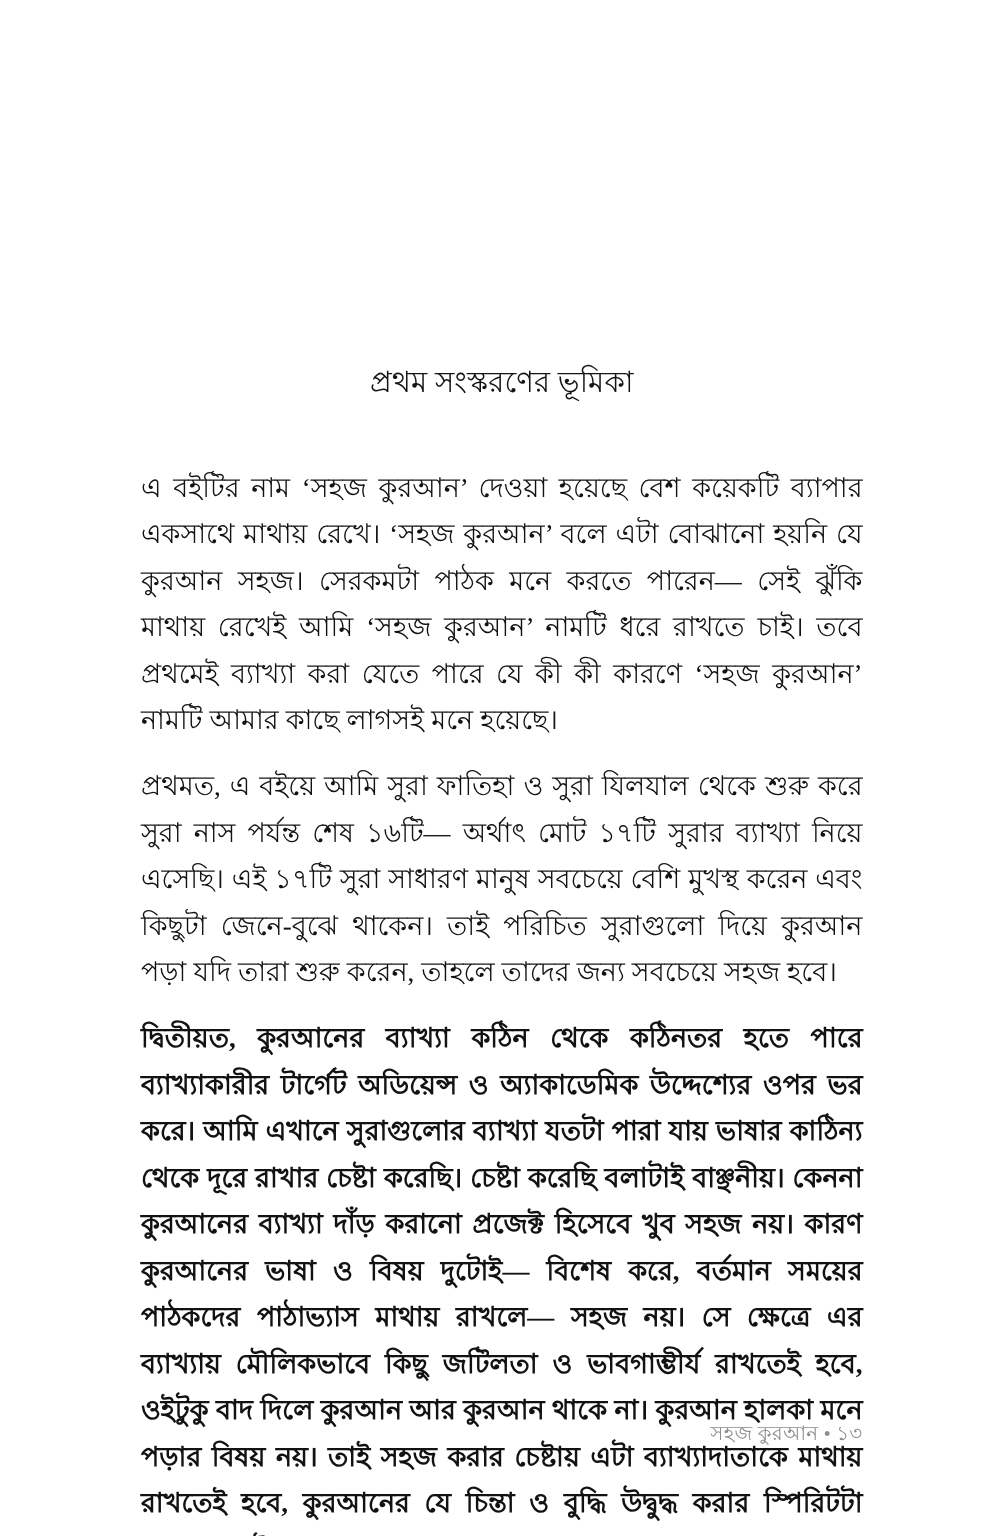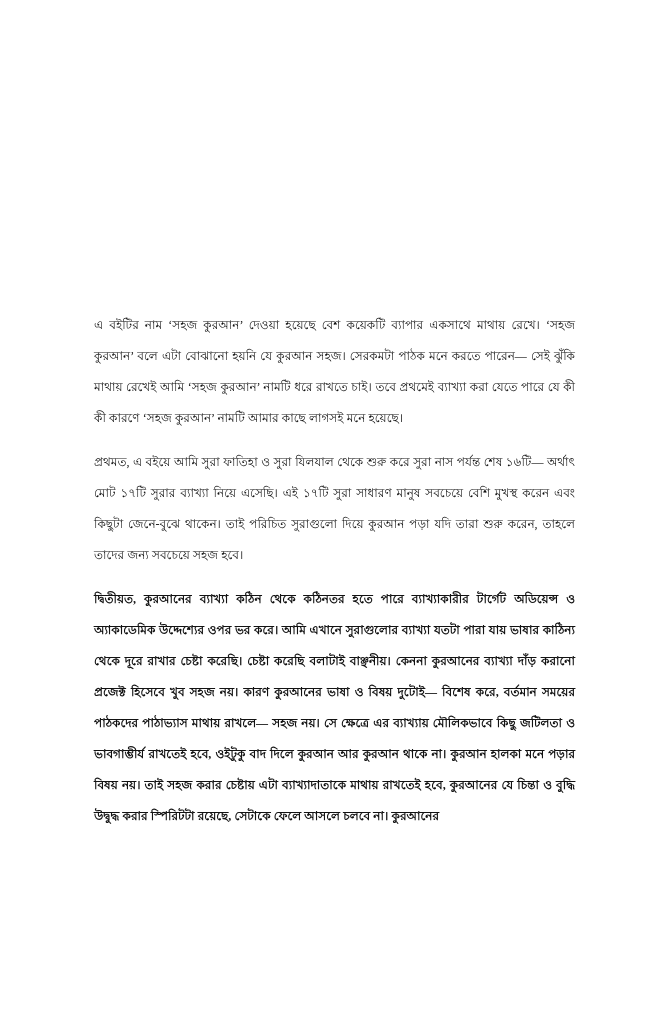--- a/index.html
+++ b/index.html
@@ -42,21 +42,21 @@
   
   .body-block {
     position: absolute;
     top: 310px;
     left: 94px;
     width: 481px;
   }
 
   .para {
     margin: 0 0 13px 0;
-    font-size: 12px;
+    font-size: 18px;
     line-height: 31px;
     text-align: justify;
     text-justify: inter-word;
     color: #121212;
     word-spacing: 0.2px;
   }
   .para:last-child {
     margin-bottom: 0;
     font-weight: bold;
   }
@@ -75,21 +75,25 @@
   }
   .footer-text {
     display: inline;
   }
 </style>
 </head>
 <body>
 
 <div class="page">
 
+  <h1 class="chapter-title">প্রথম সংস্করণের ভূমিকা</h1>
 
   <div class="body-block">
     <p class="para">এ বইটির নাম ‘সহজ কুরআন’ দেওয়া হয়েছে বেশ কয়েকটি ব্যাপার একসাথে মাথায় রেখে। ‘সহজ কুরআন’ বলে এটা বোঝানো হয়নি যে কুরআন সহজ। সেরকমটা পাঠক মনে করতে পারেন— সেই ঝুঁকি মাথায় রেখেই আমি ‘সহজ কুরআন’ নামটি ধরে রাখতে চাই। তবে প্রথমেই ব্যাখ্যা করা যেতে পারে যে কী কী কারণে ‘সহজ কুরআন’ নামটি আমার কাছে লাগসই মনে হয়েছে।</p>
     <p class="para">প্রথমত, এ বইয়ে আমি সুরা ফাতিহা ও সুরা যিলযাল থেকে শুরু করে সুরা নাস পর্যন্ত শেষ ১৬টি— অর্থাৎ মোট ১৭টি সুরার ব্যাখ্যা নিয়ে এসেছি। এই ১৭টি সুরা সাধারণ মানুষ সবচেয়ে বেশি মুখস্থ করেন এবং কিছুটা জেনে-বুঝে থাকেন। তাই পরিচিত সুরাগুলো দিয়ে কুরআন পড়া যদি তারা শুরু করেন, তাহলে তাদের জন্য সবচেয়ে সহজ হবে।</p>
     <p class="para">দ্বিতীয়ত, কুরআনের ব্যাখ্যা কঠিন থেকে কঠিনতর হতে পারে ব্যাখ্যাকারীর টার্গেট অডিয়েন্স ও  অ্যাকাডেমিক উদ্দেশ্যের ওপর ভর করে। আমি এখানে সুরাগুলোর ব্যাখ্যা যতটা পারা যায় ভাষার কাঠিন্য থেকে দূরে রাখার চেষ্টা করেছি। চেষ্টা করেছি বলাটাই বাঞ্ছনীয়। কেননা কুরআনের ব্যাখ্যা দাঁড় করানো প্রজেক্ট হিসেবে খুব সহজ নয়। কারণ কুরআনের ভাষা ও বিষয় দুটোই— বিশেষ করে, বর্তমান সময়ের পাঠকদের পাঠাভ্যাস মাথায় রাখলে— সহজ নয়। সে ক্ষেত্রে এর ব্যাখ্যায় মৌলিকভাবে কিছু জটিলতা ও ভাবগাম্ভীর্য রাখতেই হবে, ওইটুকু বাদ দিলে কুরআন আর কুরআন থাকে না। কুরআন হালকা মনে পড়ার বিষয় নয়। তাই সহজ করার চেষ্টায় এটা ব্যাখ্যাদাতাকে মাথায় রাখতেই হবে, কুরআনের যে চিন্তা ও বুদ্ধি উদ্বুদ্ধ করার স্পিরিটটা রয়েছে, সেটাকে ফেলে আসলে চলবে না। কুরআনের</p>
   </div>
 
+  <div class="page-footer">
+    <span class="footer-text">সহজ কুরআন • ১৩</span>
+  </div>
 
 </div>
 
 </body></html>

